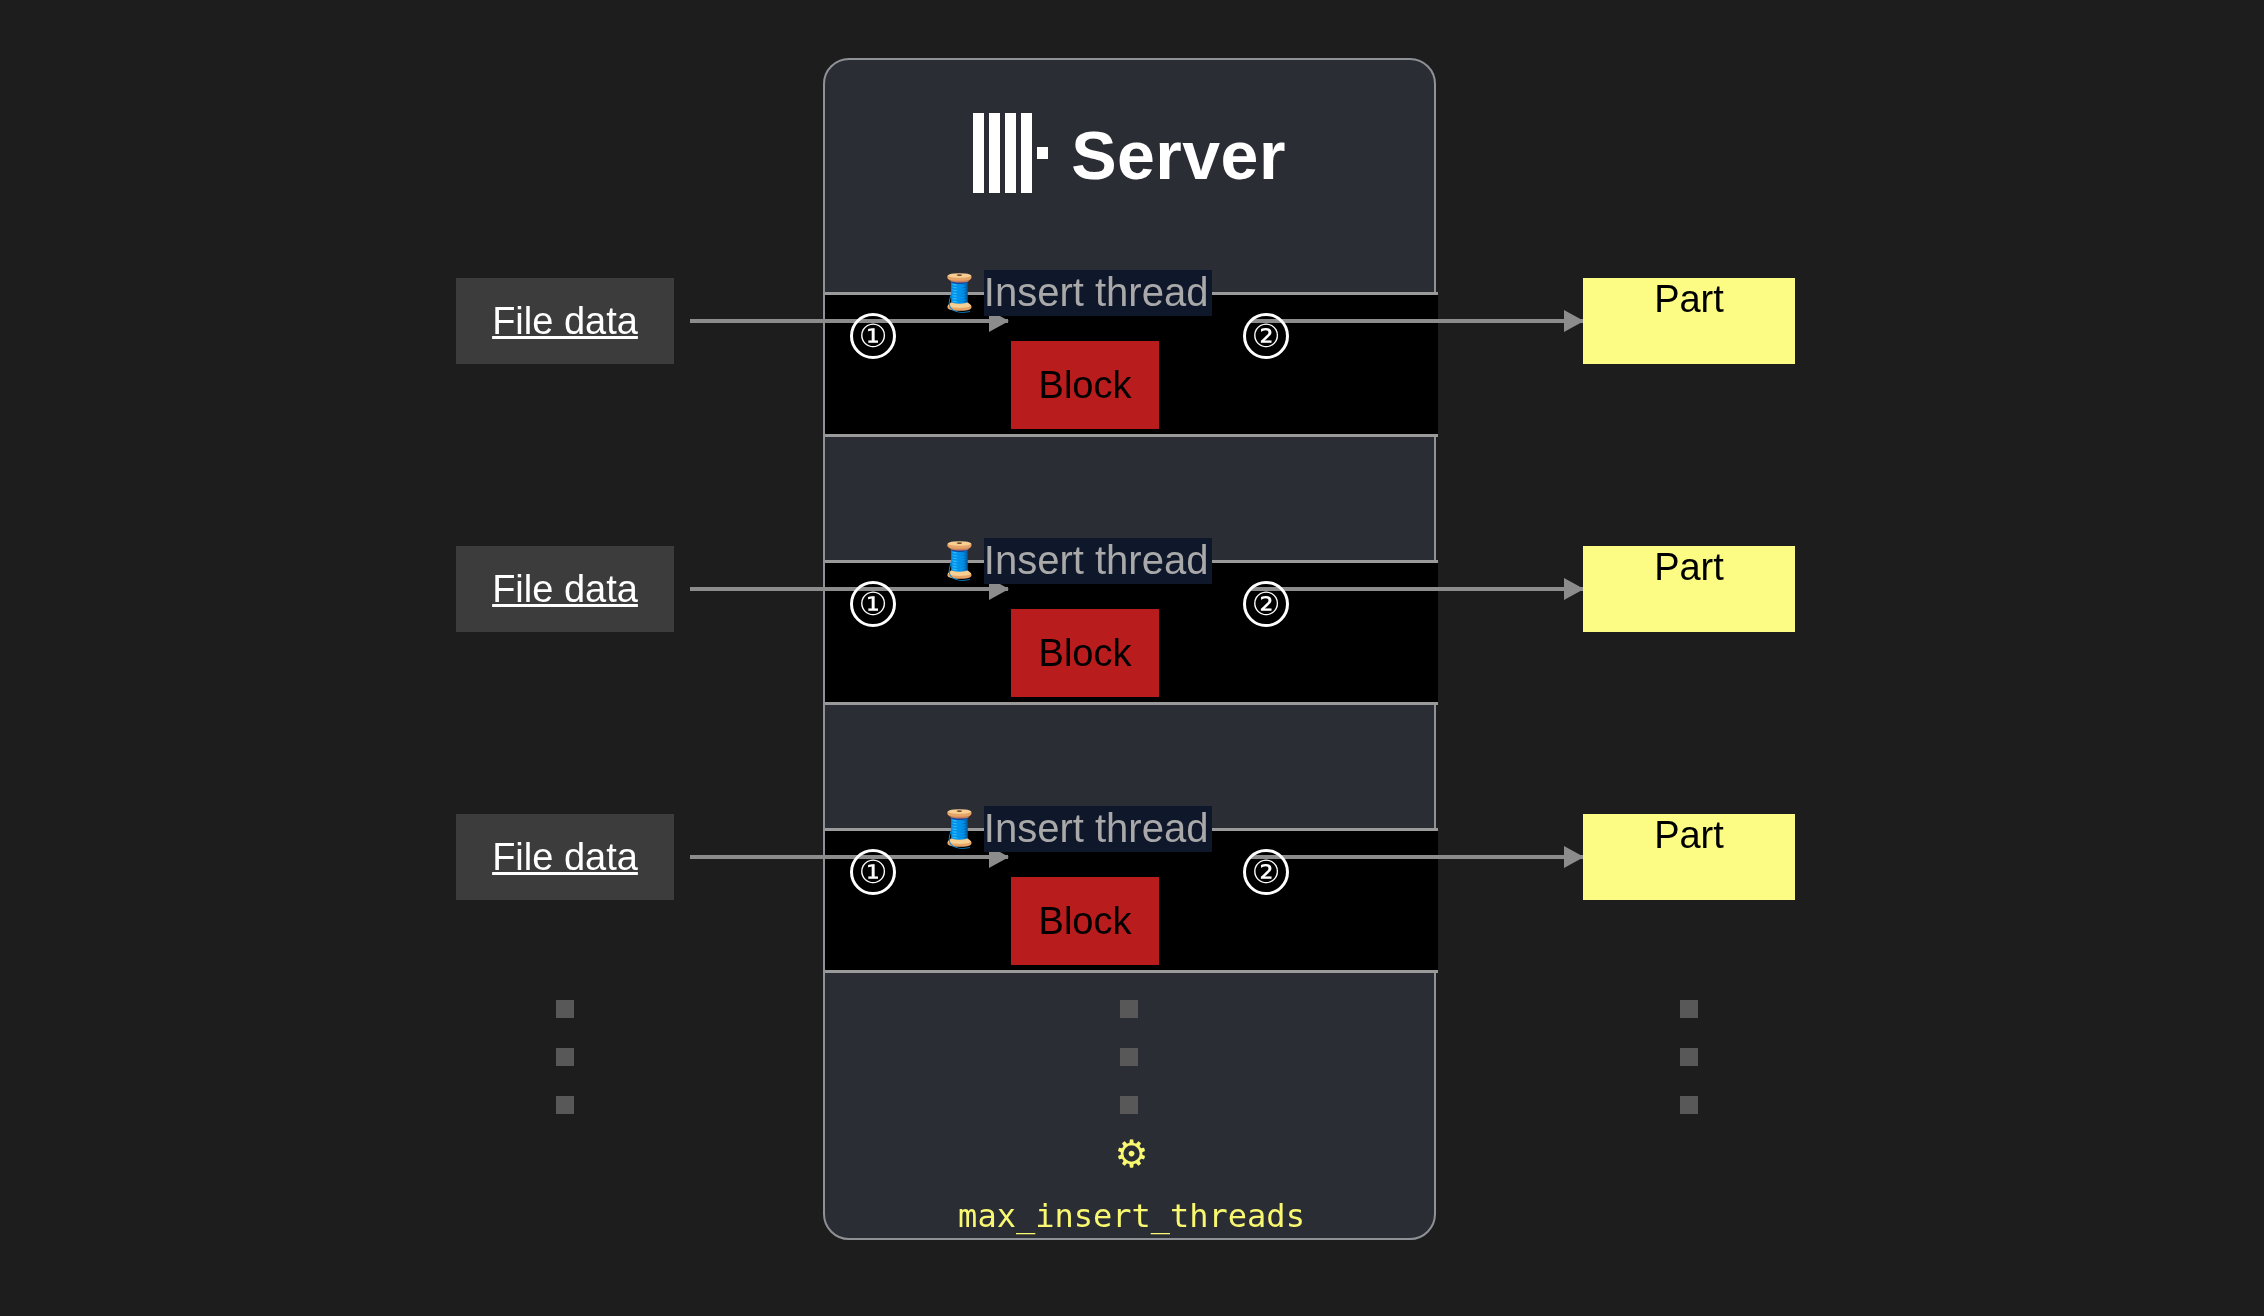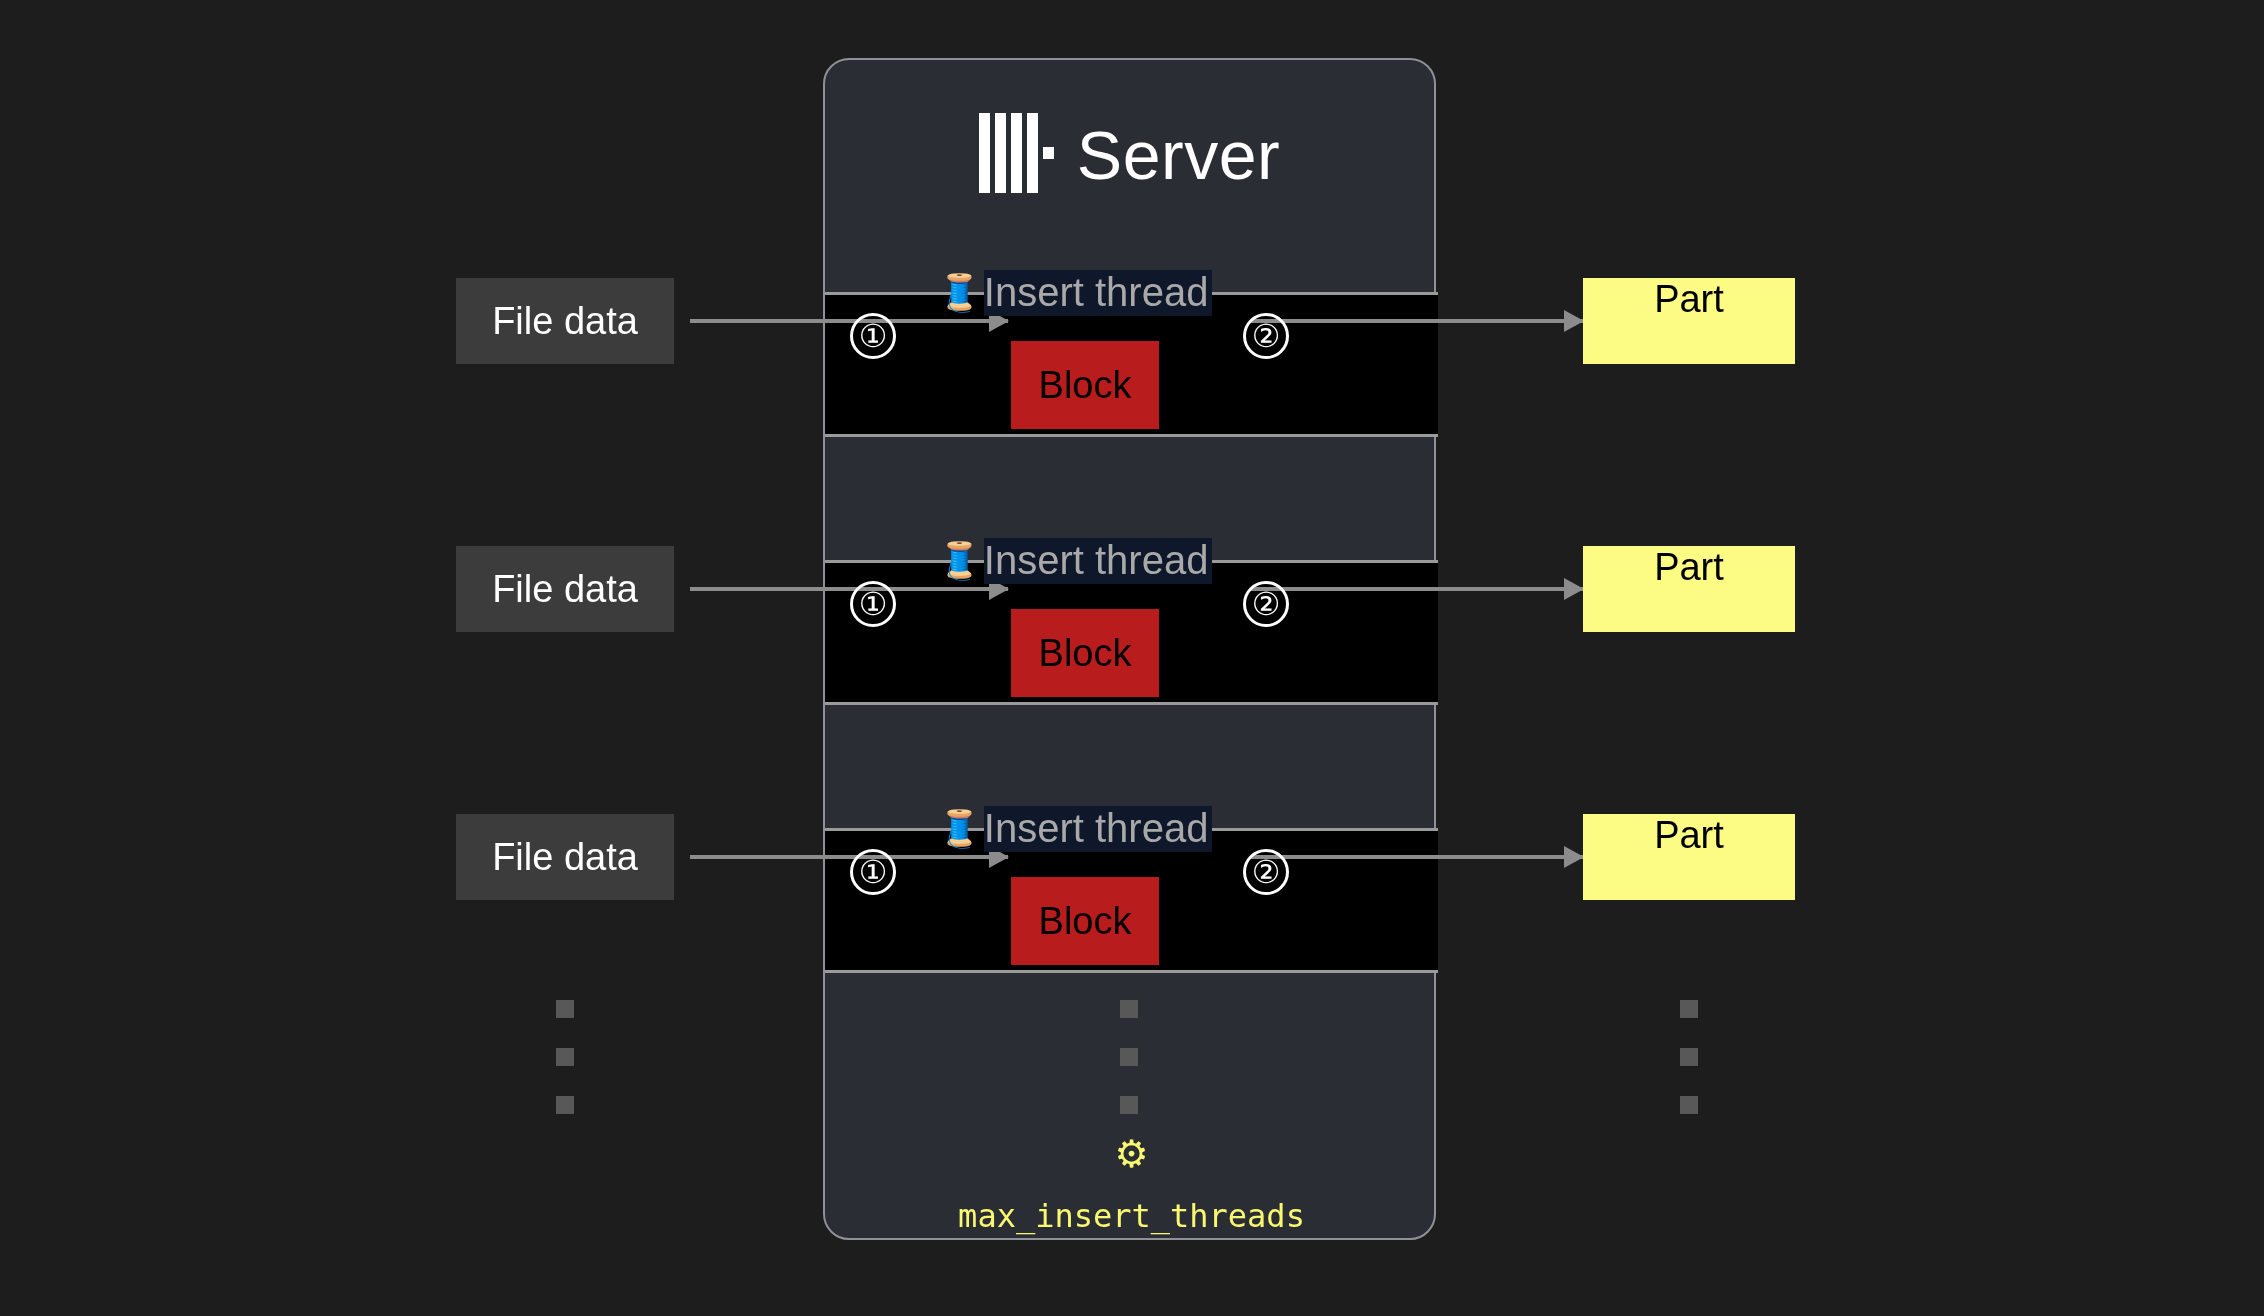--- a/index.html
+++ b/index.html
@@ -46,21 +46,21 @@
     align-items: center;
     justify-content: center;
     gap: 22px;
   }
   .ch-logo {
     display: block;
   }
   .server-title {
     color: #ffffff;
     font-size: 68px;
-    font-weight: 400;
+    font-weight: 700;
     letter-spacing: 0.5px;
     line-height: 1;
     white-space: nowrap;
   }
 
   
   .thread-band {
     position: absolute;
     left: 0;
     width: 613px;
@@ -156,21 +156,21 @@
     display: flex;
     align-items: flex-start;
     justify-content: center;
     z-index: 3;
   }
 
   .row1 { top: 278px; }
   .row2 { top: 546px; }
   .row3 { top: 814px; }
 
-  .file-box.col-left { left: 456px; }
+  .file-box.col-left { left: 456px; text-decoration: underline; }
   .part-box.col-right { left: 1583px; }
 
   
   .conn {
     position: absolute;
     height: 4px;
     background: #8c8c8c;
     z-index: 2;
   }
   .conn .head {

